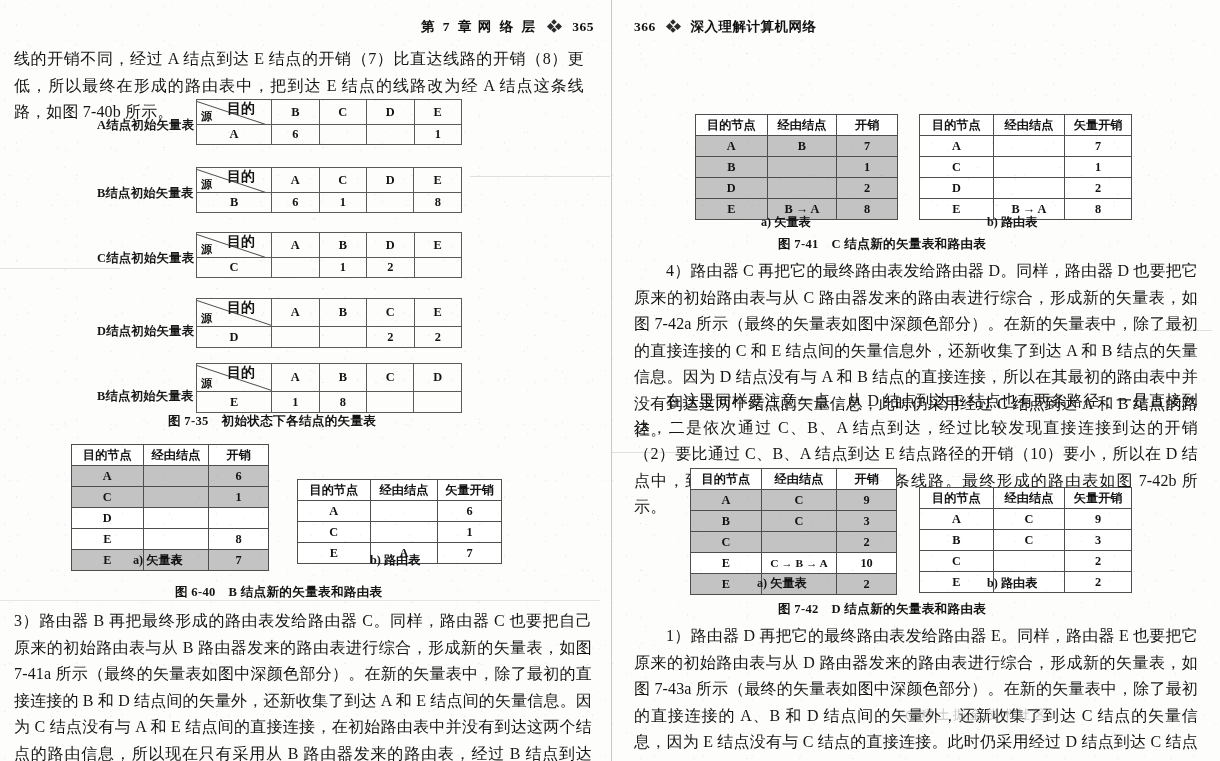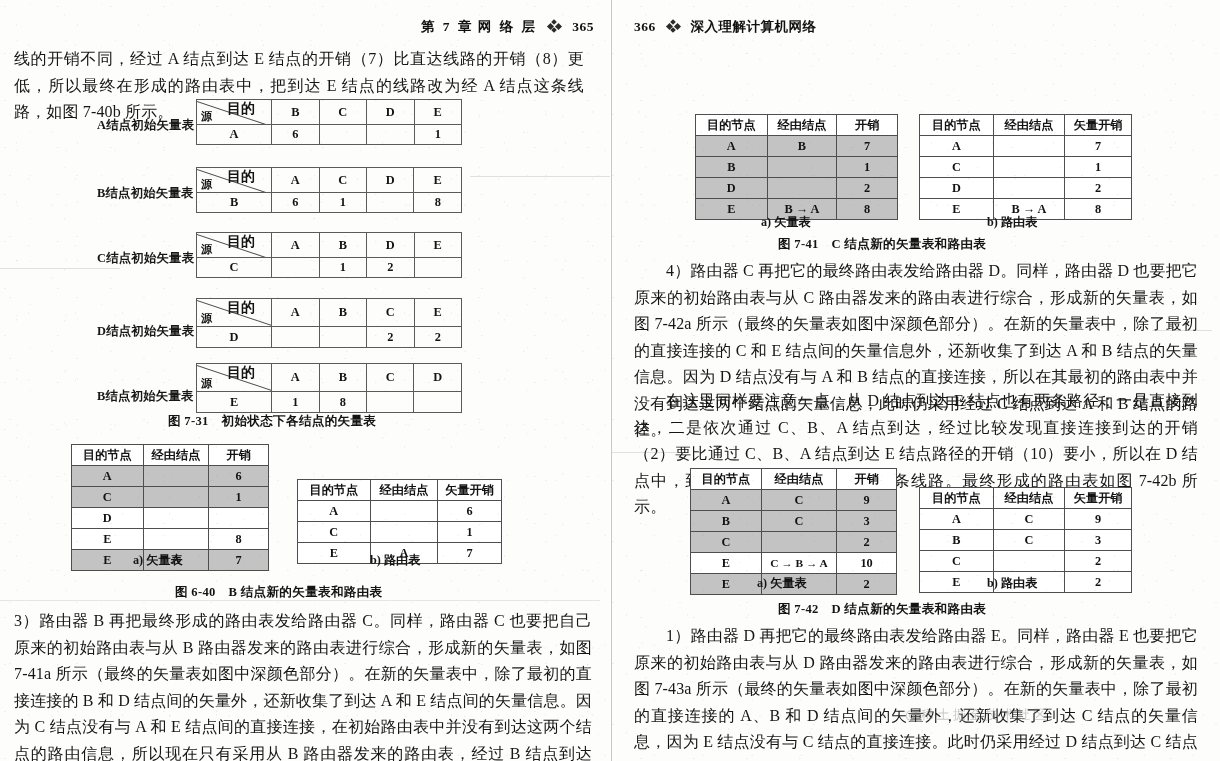--- a/index.html
+++ b/index.html
@@ -342,21 +342,21 @@
       <tr>
         <td style="height:21px;">E</td>
         <td>1</td>
         <td>8</td>
         <td></td>
         <td></td>
       </tr>
     </tbody>
       </table>
 
-    <div class="figcaption" style="left:168px; top:413px;">图 7-31　初始状态下各结点的矢量表</div>
+    <div class="figcaption" style="left:168px; top:413px;">图 7-35　初始状态下各结点的矢量表</div>
 
     <table class="rt" style="left:71px; top:444px; width:198px;">
       <tbody>
           <tr>
         <td class="hd" style="width:72px;">目的节点</td>
         <td class="hd" style="width:66px;">经由结点</td>
         <td class="hd" style="width:60px;">开销</td>
       </tr>
       <tr class="shaded">
         <td>A</td>

